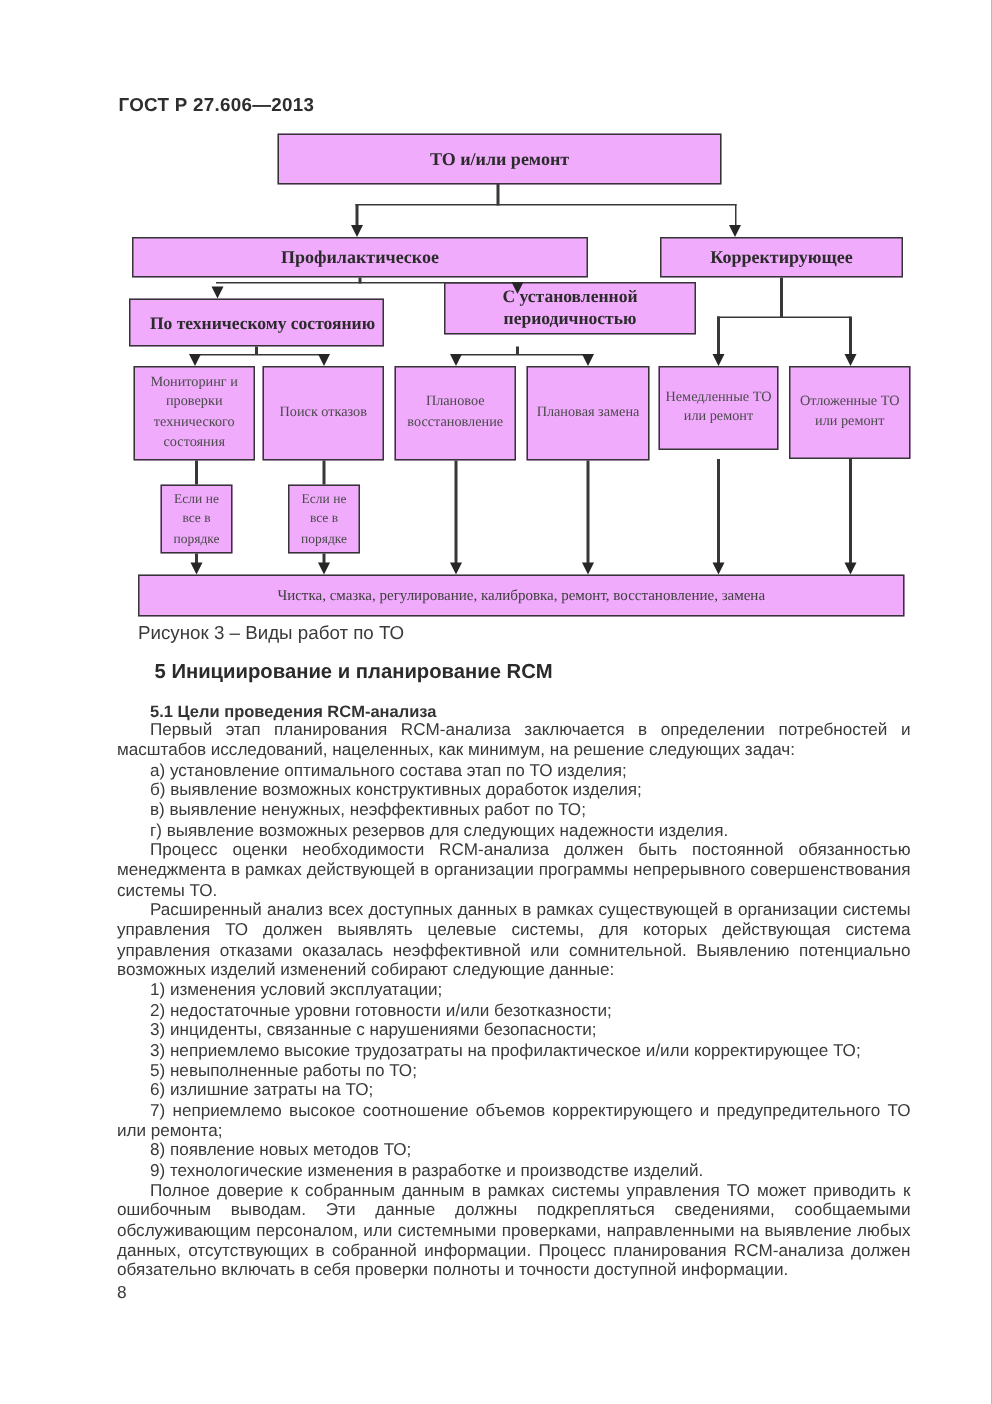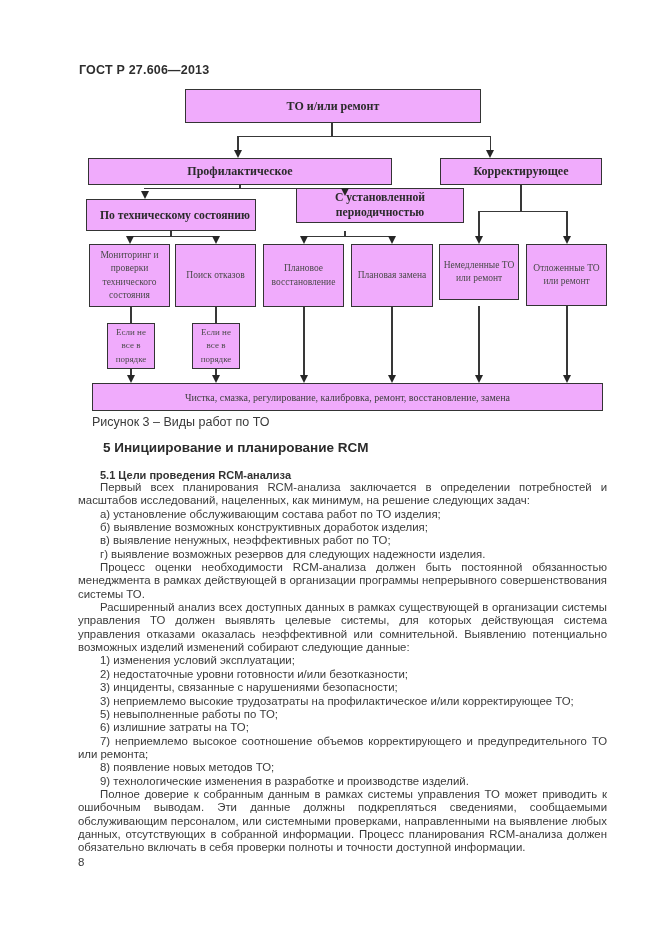--- a/index.html
+++ b/index.html
@@ -121,22 +121,22 @@
     <div class="ar" style="left:474.5px; top:375px;"></div>
     <div class="vl" style="left:566.3px; top:306px; height:70px;"></div>
     <div class="ar" style="left:562.5px; top:375px;"></div>
 
     <div class="fig-caption">Рисунок 3 – Виды работ по ТО</div>
   </div>
 
   <div class="text-block">
     <div class="h-section">5 Инициирование и планирование RCM</div>
     <div class="h-sub">5.1 Цели проведения RCM-анализа</div>
-    <p>Первый всех планирования RCM-анализа заключается в определении потребностей и масштабов исследований, нацеленных, как минимум, на решение следующих задач:</p>
-    <p>а) установление обслуживающим состава работ по ТО изделия;</p>
+    <p>Первый этап планирования RCM-анализа заключается в определении потребностей и масштабов исследований, нацеленных, как минимум, на решение следующих задач:</p>
+    <p>а) установление оптимального состава этап по ТО изделия;</p>
     <p>б) выявление возможных конструктивных доработок изделия;</p>
     <p>в) выявление ненужных, неэффективных работ по ТО;</p>
     <p>г) выявление возможных резервов для следующих надежности изделия.</p>
     <p>Процесс оценки необходимости RCM-анализа должен быть постоянной обязанностью менеджмента в рамках действующей в организации программы непрерывного совершенствования системы ТО.</p>
     <p>Расширенный анализ всех доступных данных в рамках существующей в организации системы управления ТО должен выявлять целевые системы, для которых действующая система управления отказами оказалась неэффективной или сомнительной. Выявлению потенциально возможных изделий изменений собирают следующие данные:</p>
     <p>1) изменения условий эксплуатации;</p>
     <p>2) недостаточные уровни готовности и/или безотказности;</p>
     <p>3) инциденты, связанные с нарушениями безопасности;</p>
     <p>3) неприемлемо высокие трудозатраты на профилактическое и/или корректирующее ТО;</p>
     <p>5) невыполненные работы по ТО;</p>

